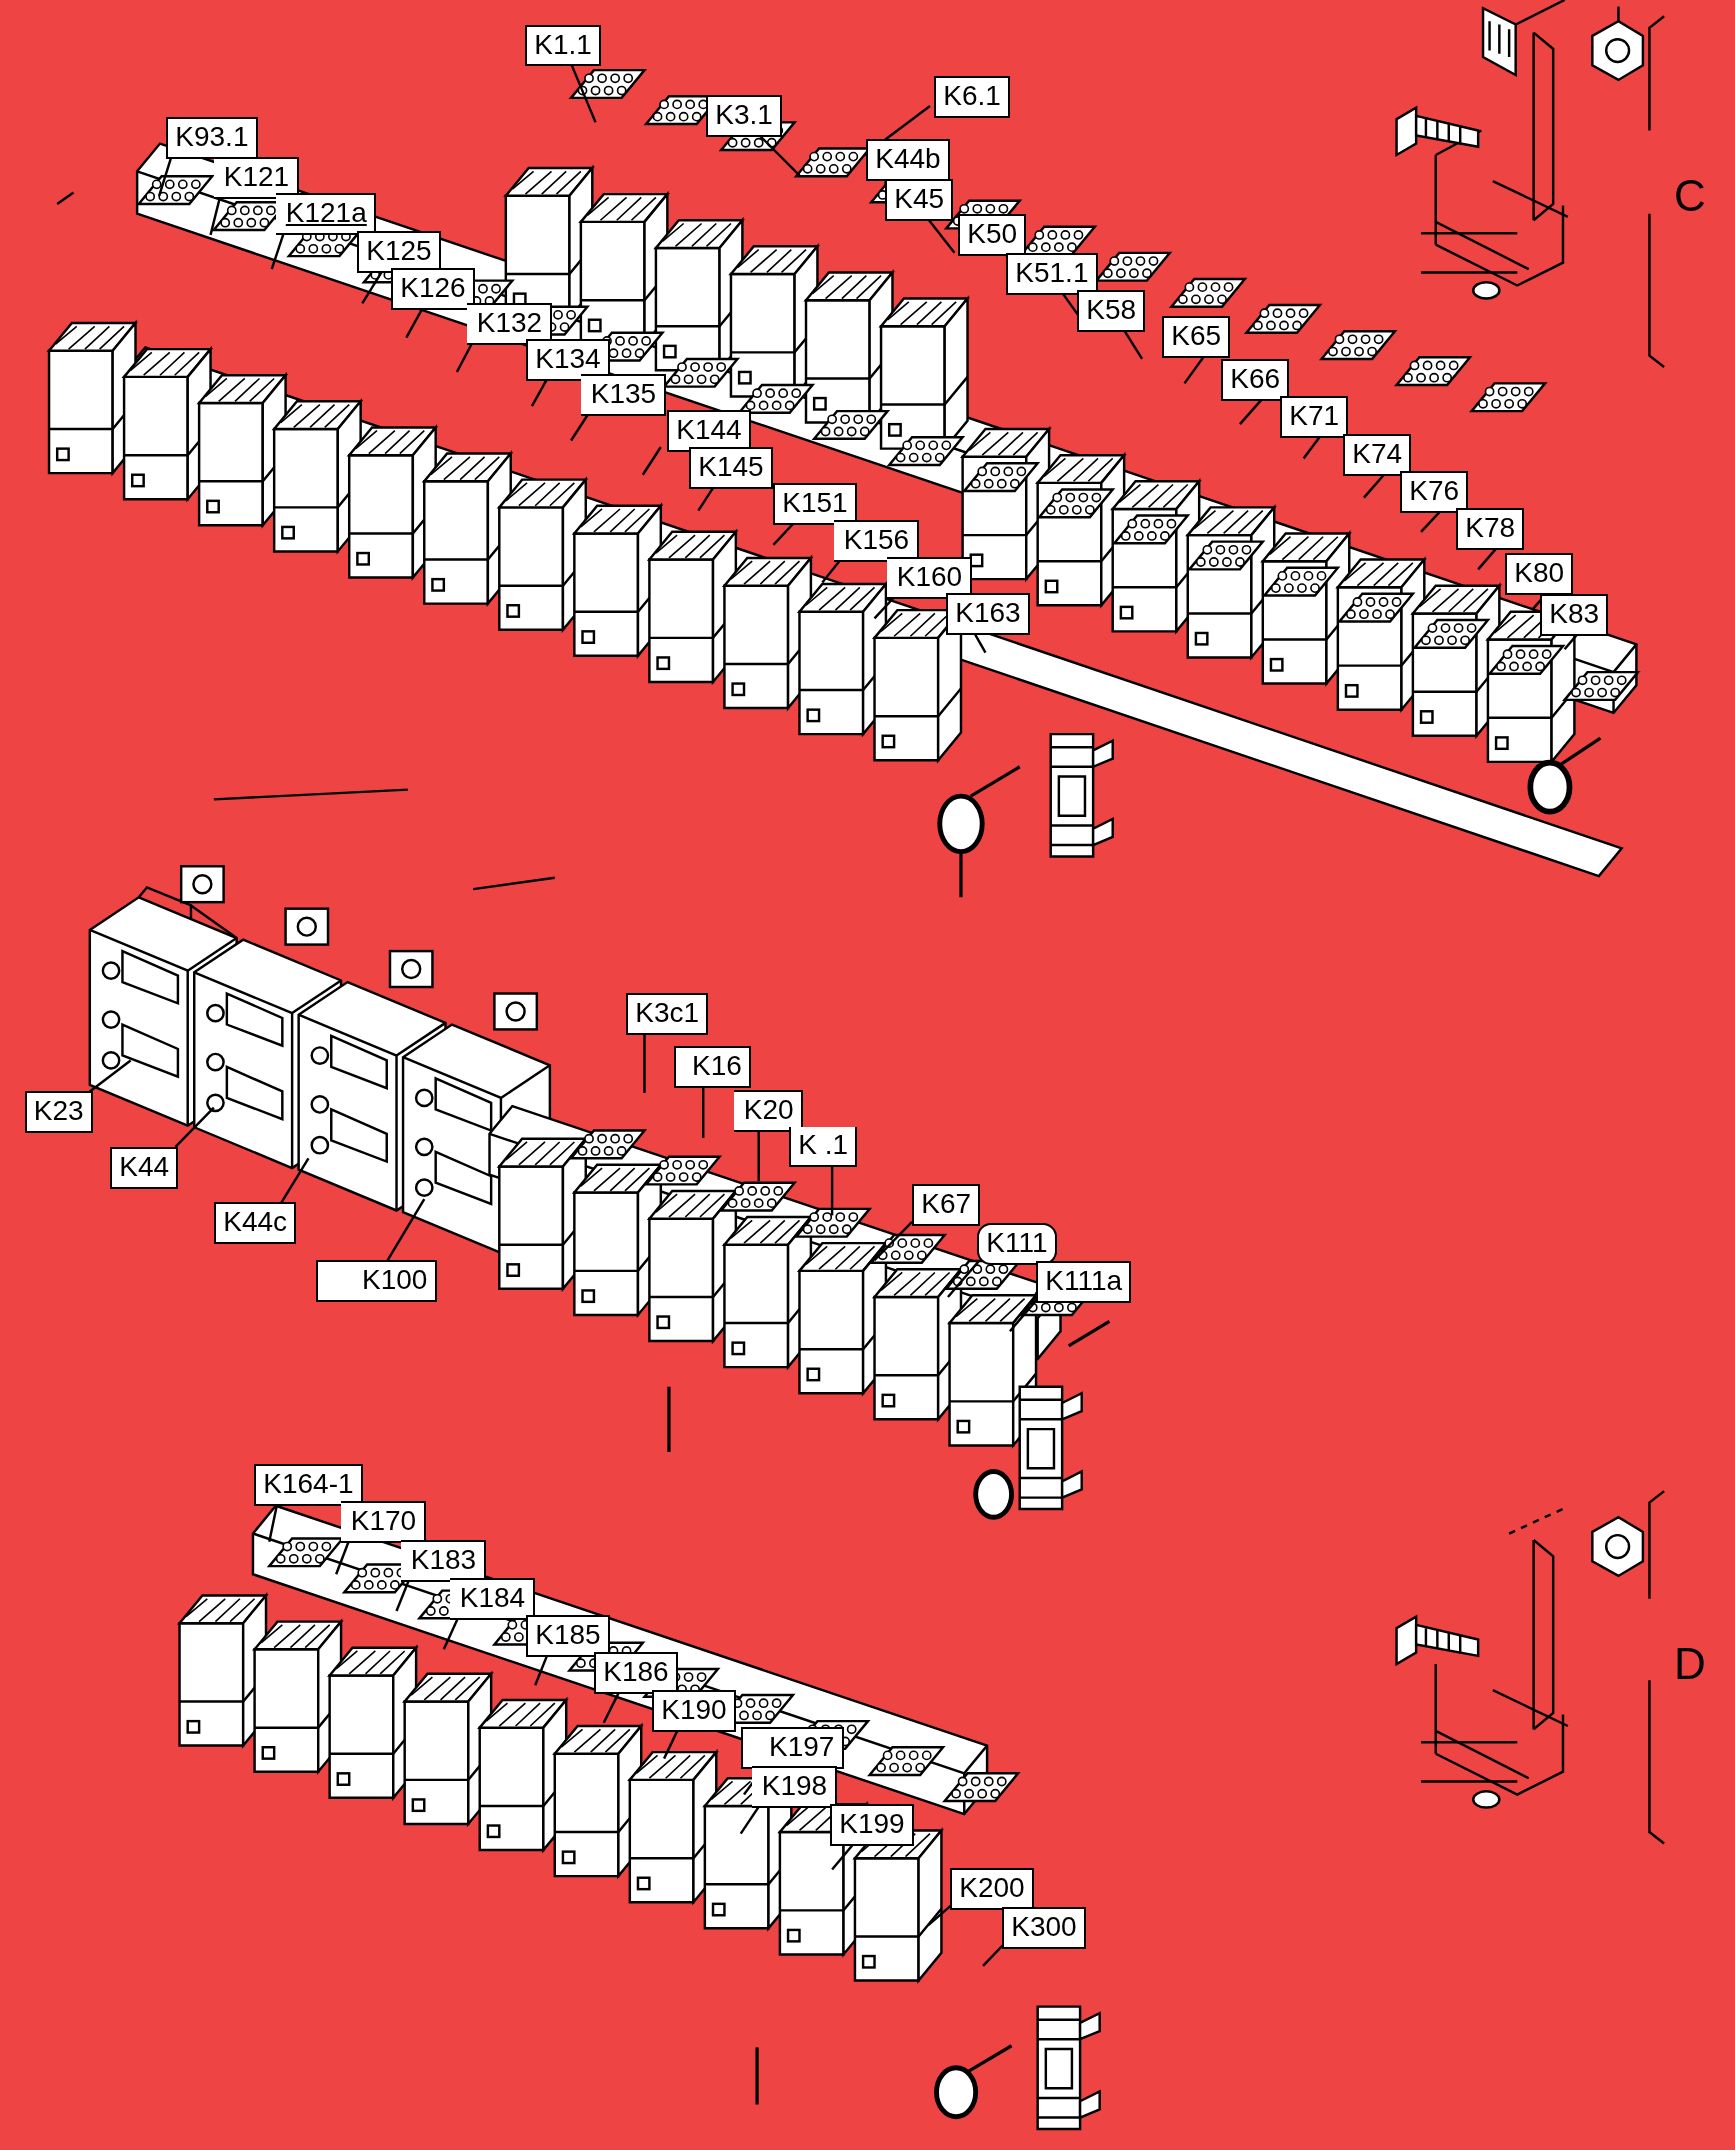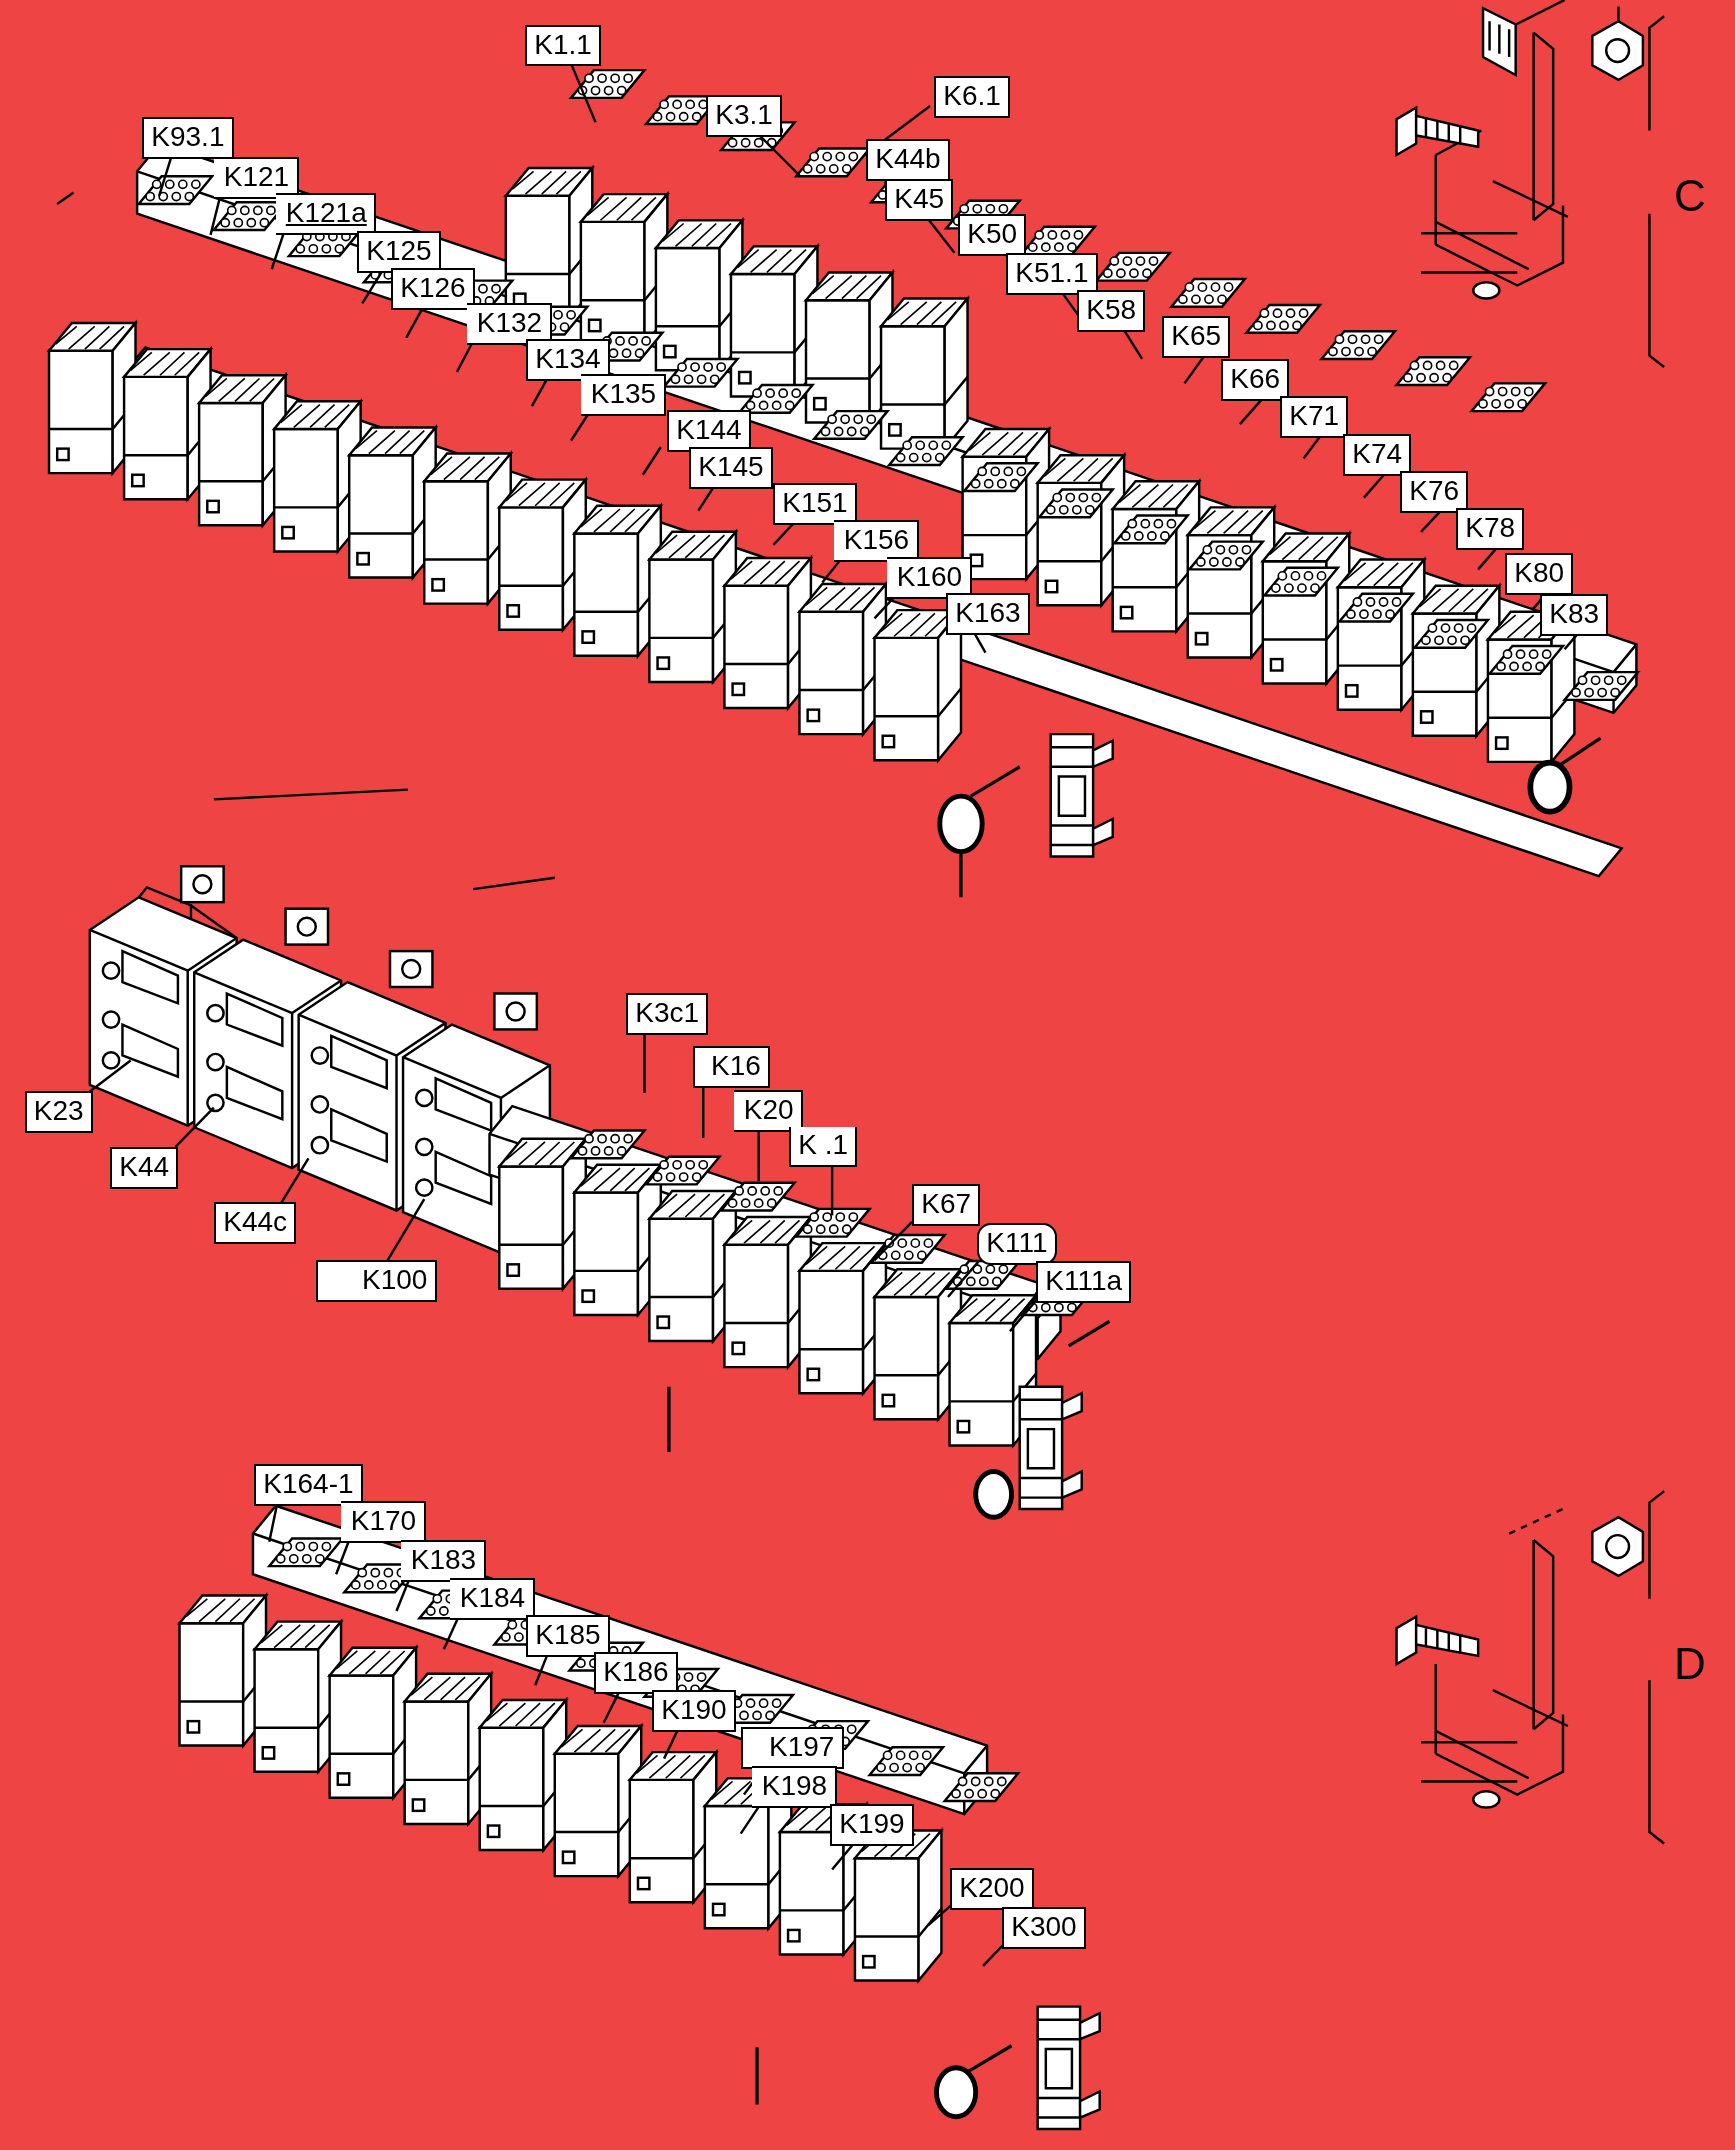--- a/index.html
+++ b/index.html
@@ -616,40 +616,40 @@
       <div class="label" style="left: 1006px; top: 253px;">K51.1</div>
       <div class="label" style="left: 1077px; top: 290px;">K58</div>
       <div class="label" style="left: 1162px; top: 316px;">K65</div>
       <div class="label" style="left: 1221px; top: 359px;">K66</div>
       <div class="label" style="left: 1280px; top: 396px;">K71</div>
       <div class="label" style="left: 1343px; top: 434px;">K74</div>
       <div class="label" style="left: 1400px; top: 471px;">K76</div>
       <div class="label" style="left: 1456px; top: 508px;">K78</div>
       <div class="label" style="left: 1505px; top: 553px;">K80</div>
       <div class="label" style="left: 1540px; top: 594px;">K83</div>
-      <div class="label" style="left: 142px; top: 117px;">K93.1</div>
+      <div class="label" style="left: 166px; top: 117px;">K93.1</div>
       <div class="label openL" style="left: 214px; top: 157px;">K121</div>
       <div class="label openL" style="left: 276px; top: 193px; text-decoration: underline;">K121a</div>
       <div class="label" style="left: 357px; top: 231px;">K125</div>
       <div class="label" style="left: 391px; top: 268px;">K126</div>
       <div class="label openL" style="left: 467px; top: 303px;">K132</div>
       <div class="label" style="left: 526px; top: 339px;">K134</div>
       <div class="label openL" style="left: 581px; top: 374px;">K135</div>
       <div class="label" style="left: 667px; top: 410px;">K144</div>
       <div class="label" style="left: 689px; top: 447px;">K145</div>
       <div class="label" style="left: 773px; top: 483px;">K151</div>
       <div class="label openL" style="left: 834px; top: 520px;">K156</div>
       <div class="label openL" style="left: 887px; top: 557px;">K160</div>
       <div class="label" style="left: 946px; top: 593px;">K163</div>
       <div class="label" style="left: 24.5px; top: 1091px;">K23</div>
       <div class="label" style="left: 110px; top: 1147px;">K44</div>
       <div class="label" style="left: 214px; top: 1202px;">K44c</div>
       <div class="label" style="left: 316px; top: 1260px; padding-left: 44px;">K100</div>
       <div class="label" style="left: 626px; top: 993px;">K3c1</div>
-      <div class="label" style="left: 693px; top: 1046px; padding-left: 16px;">K16</div>
+      <div class="label" style="left: 674px; top: 1046px; padding-left: 16px;">K16</div>
       <div class="label openL" style="left: 734px; top: 1090px;">K20</div>
       <div class="label openT" style="left: 789px; top: 1127px;">K  .1</div>
       <div class="label" style="left: 912px; top: 1184px;">K67</div>
       <div class="label" style="left: 977px; top: 1223px; border-radius: 14px;">K111</div>
       <div class="label" style="left: 1036px; top: 1261px;">K111a</div>
       <div class="label" style="left: 254px; top: 1464px;">K164-1</div>
       <div class="label openL" style="left: 341px; top: 1501px;">K170</div>
       <div class="label openL" style="left: 401px; top: 1540px;">K183</div>
       <div class="label openL" style="left: 450px; top: 1578px;">K184</div>
       <div class="label" style="left: 526px; top: 1615px;">K185</div>

